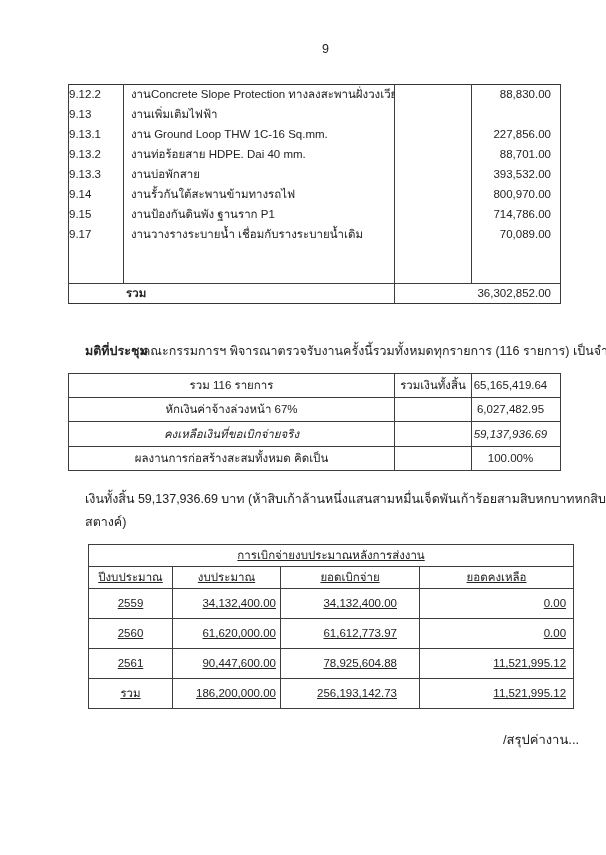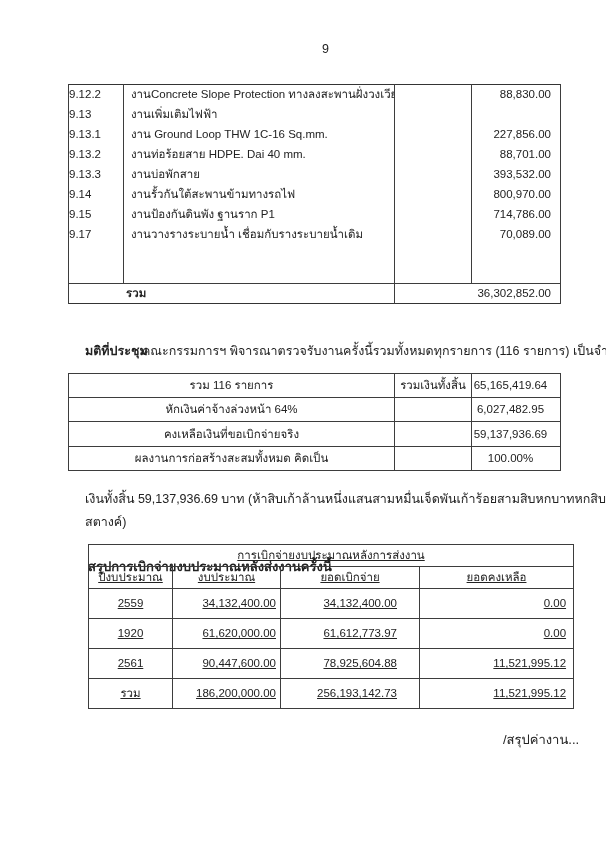--- a/index.html
+++ b/index.html
@@ -162,43 +162,42 @@
         <col class="c-mid">
         <col class="c-val">
       </colgroup>
     <tbody>
       <tr style="height:24px;">
         <td class="lbl">รวม 116 รายการ</td>
         <td class="mid">รวมเงินทั้งสิ้น</td>
         <td class="val">65,165,419.64</td>
       </tr>
       <tr style="height:24px;">
-        <td class="lbl">หักเงินค่าจ้างล่วงหน้า 64%</td>
+        <td class="lbl">หักเงินค่าจ้างล่วงหน้า 67%</td>
         <td class="mid"></td>
         <td class="val">6,027,482.95</td>
       </tr>
-      <tr style="height:25px;">
+      <tr style="height:25px;font-style:italic;">
         <td class="lbl">คงเหลือเงินที่ขอเบิกจ่ายจริง</td>
         <td class="mid"></td>
         <td class="val">59,137,936.69</td>
       </tr>
       <tr style="height:24px;padding-left:44px;">
         <td class="lbl">ผลงานการก่อสร้างสะสมทั้งหมด คิดเป็น</td>
         <td class="mid"></td>
         <td class="val">100.00%</td>
       </tr>
     </tbody>
   </table>
 
   <div id="amount-words" class="abs">
     <div>เงินทั้งสิ้น 59,137,936.69 บาท (ห้าสิบเก้าล้านหนึ่งแสนสามหมื่นเจ็ดพันเก้าร้อยสามสิบหกบาทหกสิบเก้า</div>
     <div>สตางค์)</div>
   </div>
 
-  <div id="budget-heading" class="abs">สรุปการเบิกจ่ายงบประมาณหลังส่งงานครั้งนี้</div>
 
   <table id="t3" class="doc">
     <colgroup>
         <col class="c-year">
         <col class="c-budget">
         <col class="c-disb">
         <col class="c-rem">
       </colgroup>
     <tbody>
       <tr class="title-row">
@@ -210,21 +209,21 @@
         <td>ยอดเบิกจ่าย</td>
         <td>ยอดคงเหลือ</td>
       </tr>
       <tr class="data-row">
         <td class="year">2559</td>
         <td class="budget">34,132,400.00</td>
         <td class="disb">34,132,400.00</td>
         <td class="rem">0.00</td>
       </tr>
       <tr class="data-row">
-        <td class="year">1920</td>
+        <td class="year">2560</td>
         <td class="budget">61,620,000.00</td>
         <td class="disb">61,612,773.97</td>
         <td class="rem">0.00</td>
       </tr>
       <tr class="data-row">
         <td class="year">2561</td>
         <td class="budget">90,447,600.00</td>
         <td class="disb">78,925,604.88</td>
         <td class="rem">11,521,995.12</td>
       </tr>

